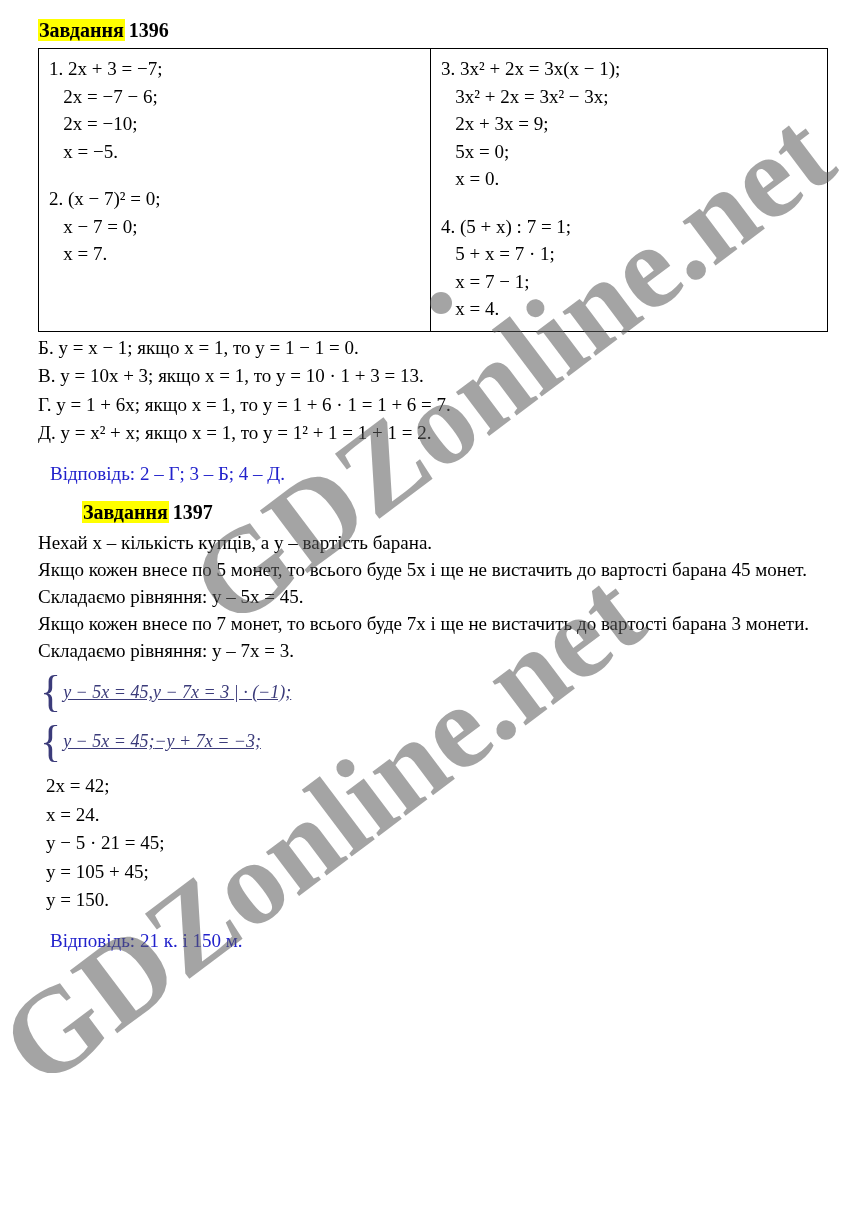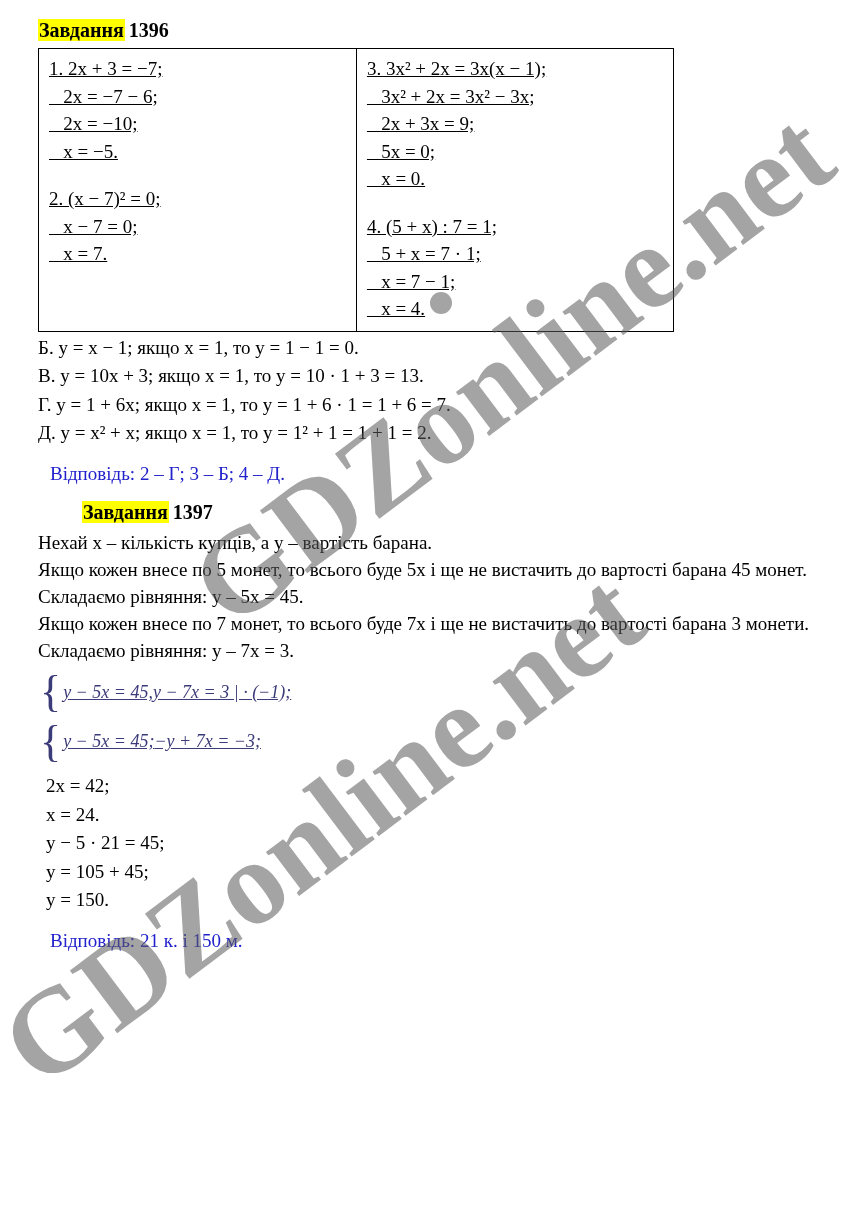--- a/index.html
+++ b/index.html
@@ -33,24 +33,23 @@
     background: #ffff00;
     padding: 0 1px;
   }
   .task-heading .num {
     background: transparent;
     margin-left: 4px;
   }
   .solution-box {
     border: 1px solid #000000;
     display: flex;
-    width: 636px;
+    width: 790px;
     box-sizing: border-box;
     margin-bottom: 2px;
-    text-decoration: underline;
   }
   .col {
     box-sizing: border-box;
     padding: 6px 10px 8px 10px;
     font-size: 19px;
     line-height: 1.45;
   }
   .col-left {
     width: 392px;
     border-right: 1px solid #000000;

